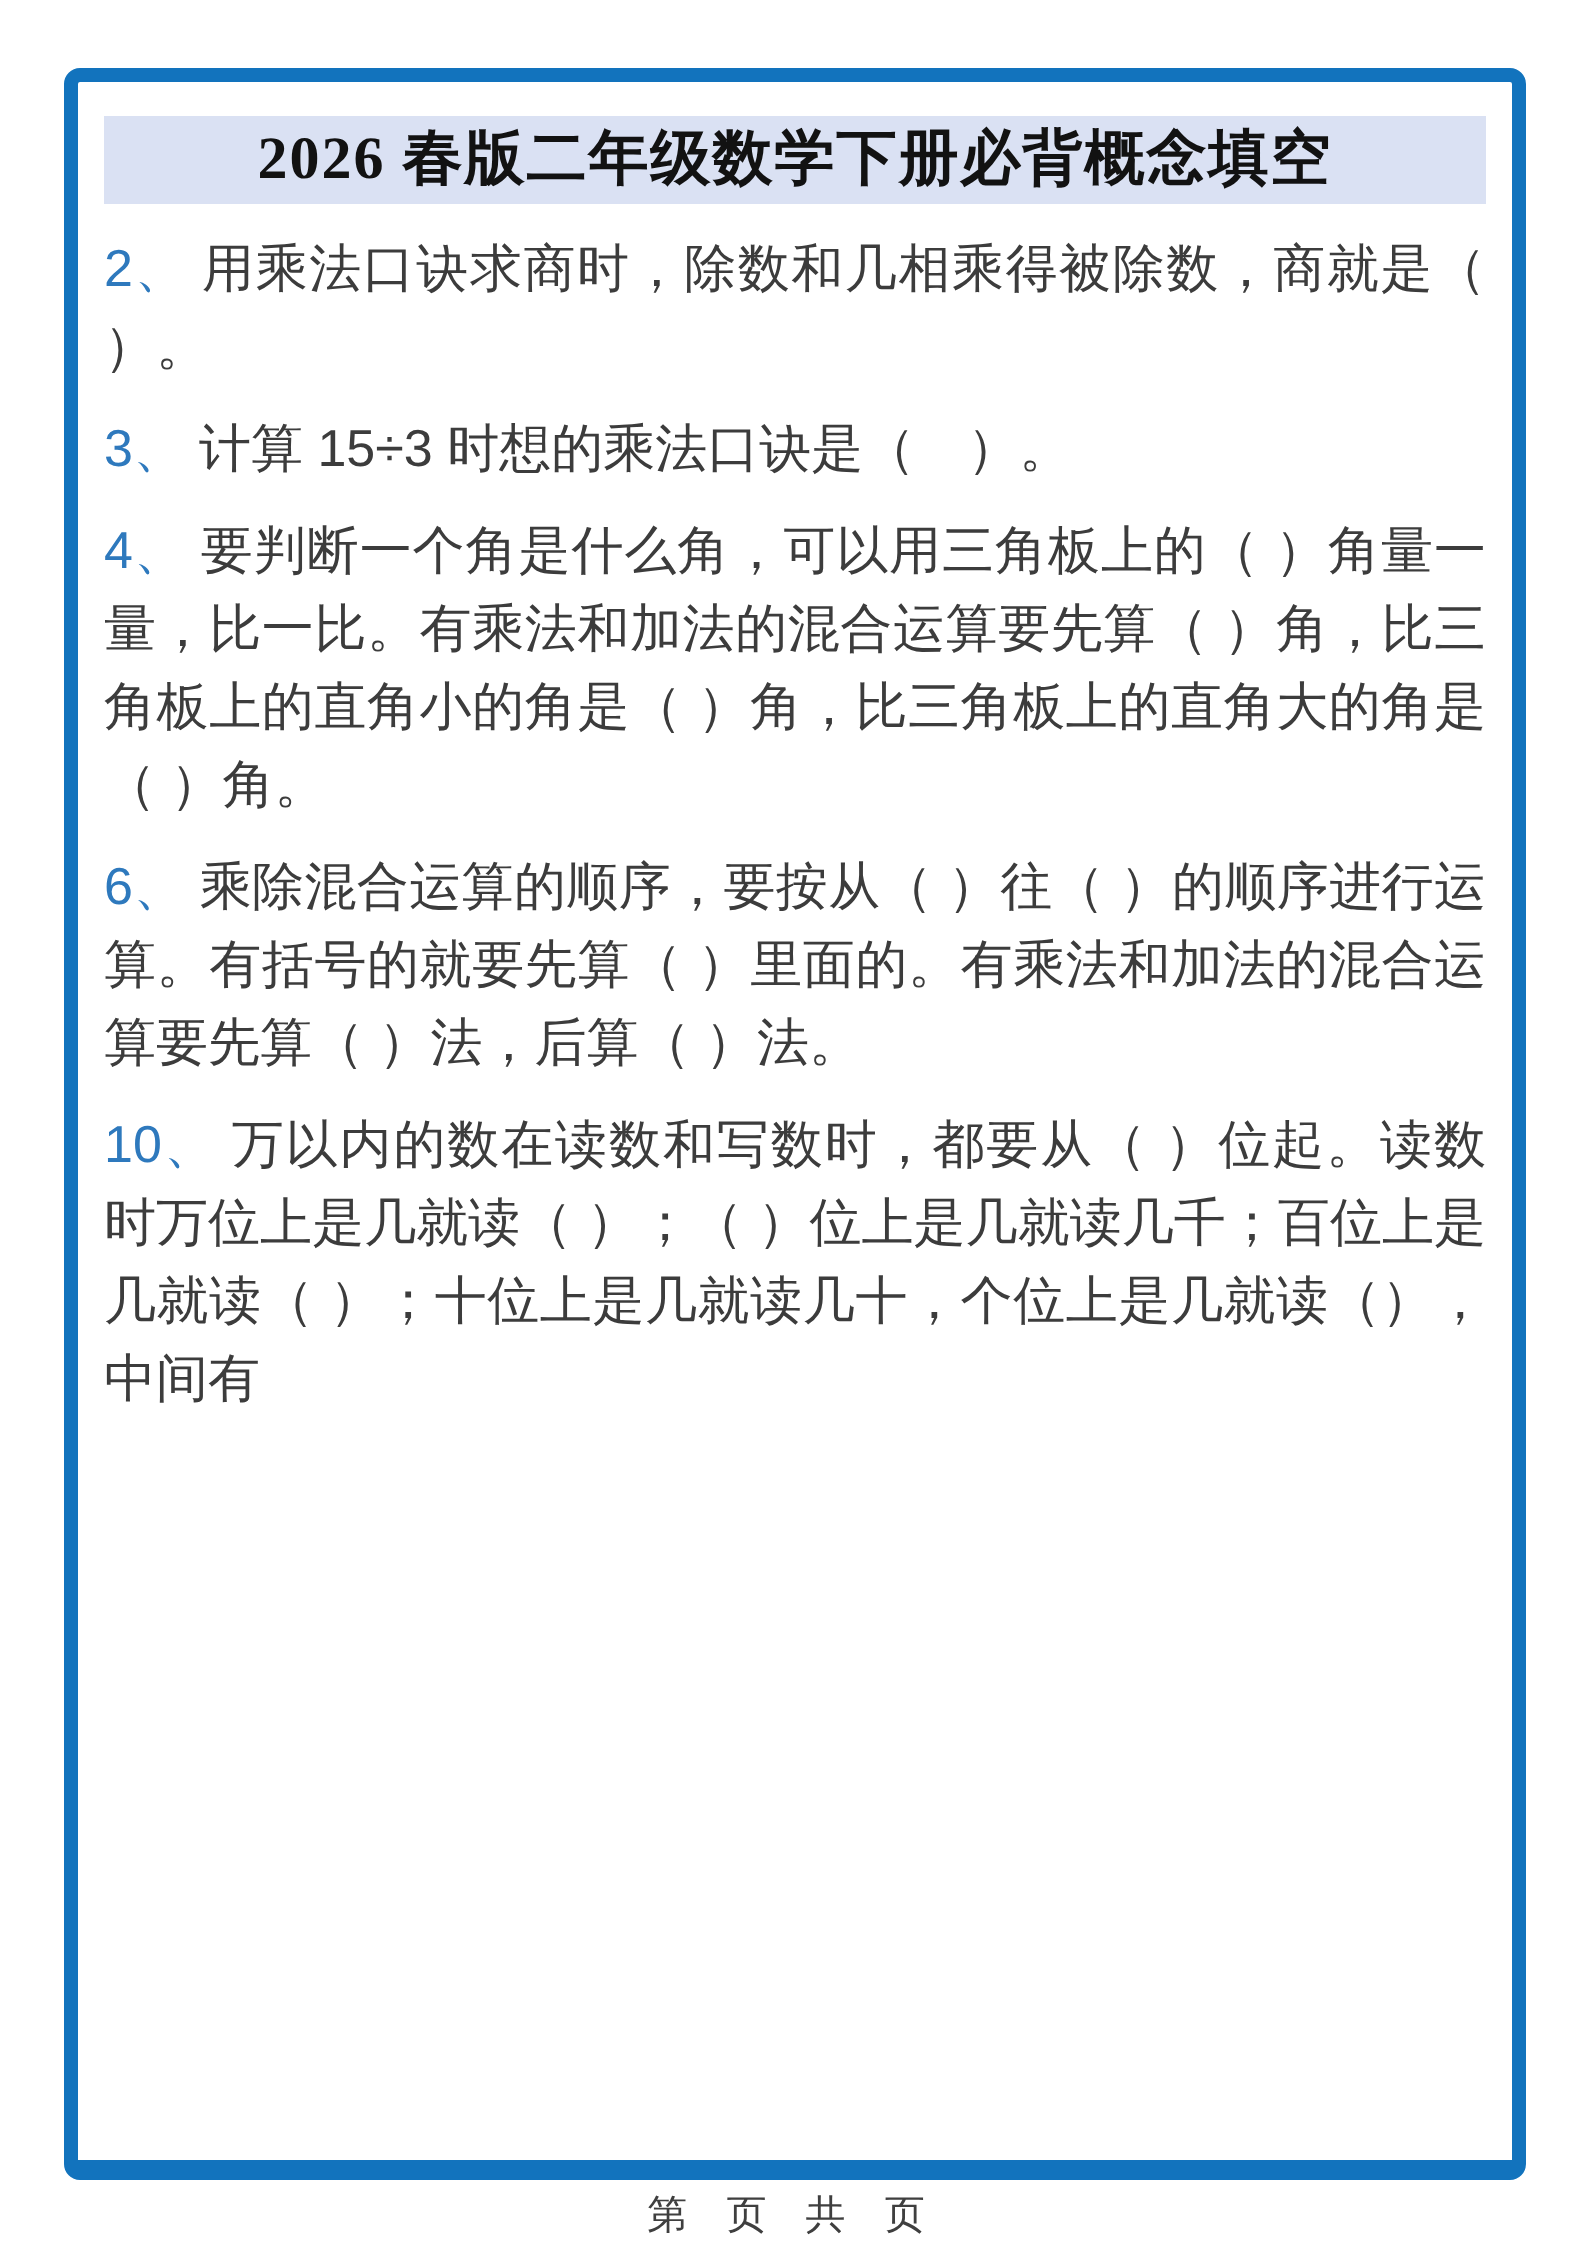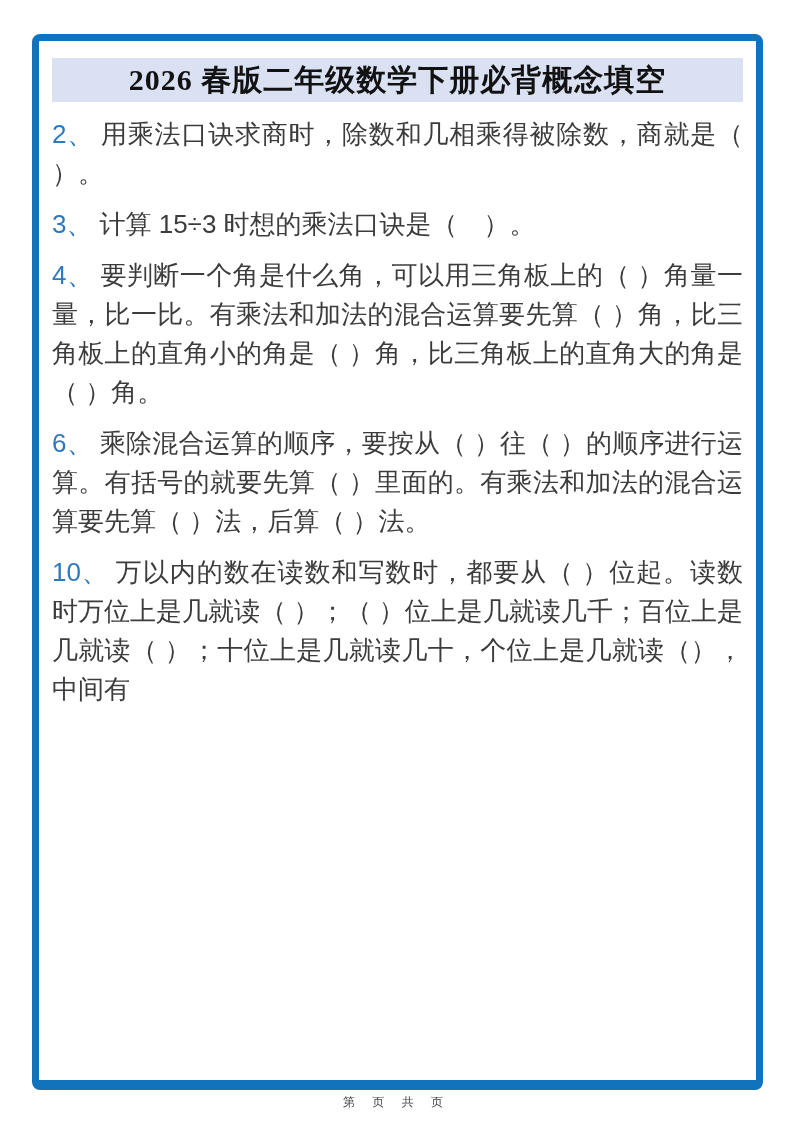--- a/index.html
+++ b/index.html
@@ -62,21 +62,21 @@
   }
   .qtext {
     color: var(--body-text);
   }
   .footer {
     position: absolute;
     left: 0;
     width: 793px;
     top: 1094px;
     text-align: center;
-    font-size: 12px;
+    font-size: 20px;
     letter-spacing: 7px;
     color: #3f3f3f;
   }
 </style>
 </head>
 <body>
 
 <div class="canvas">
   <div class="frame">
     <div class="title-bar">2026 春版二年级数学下册必背概念填空</div>

